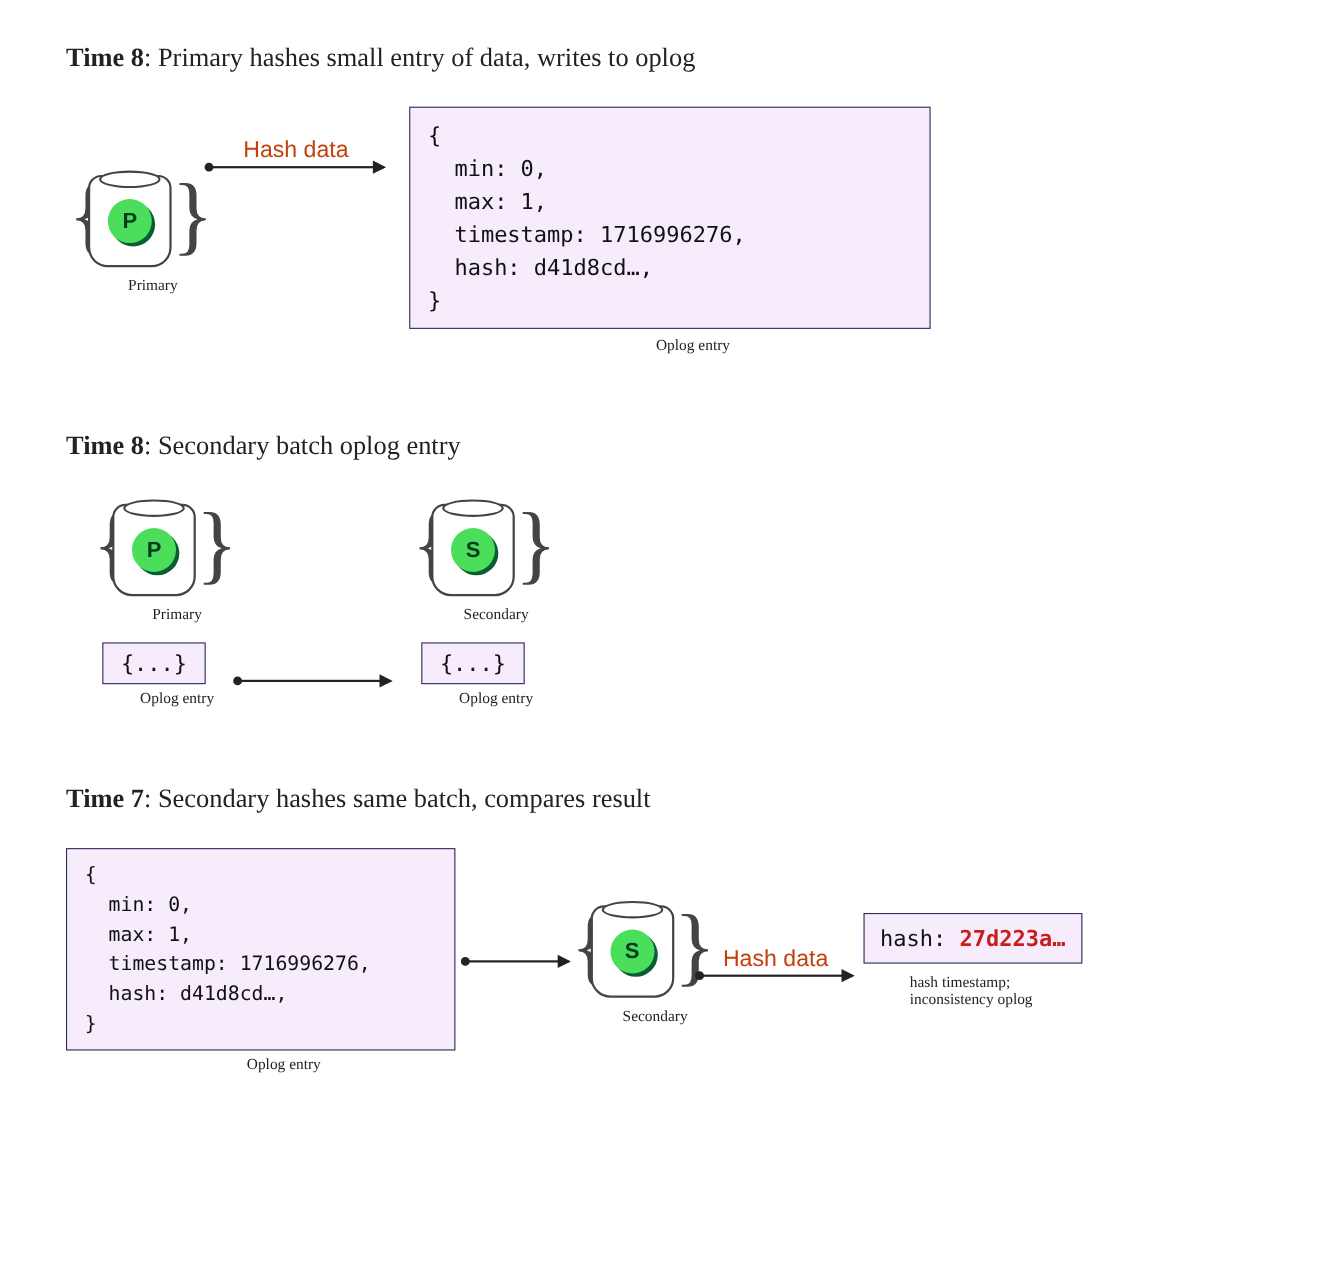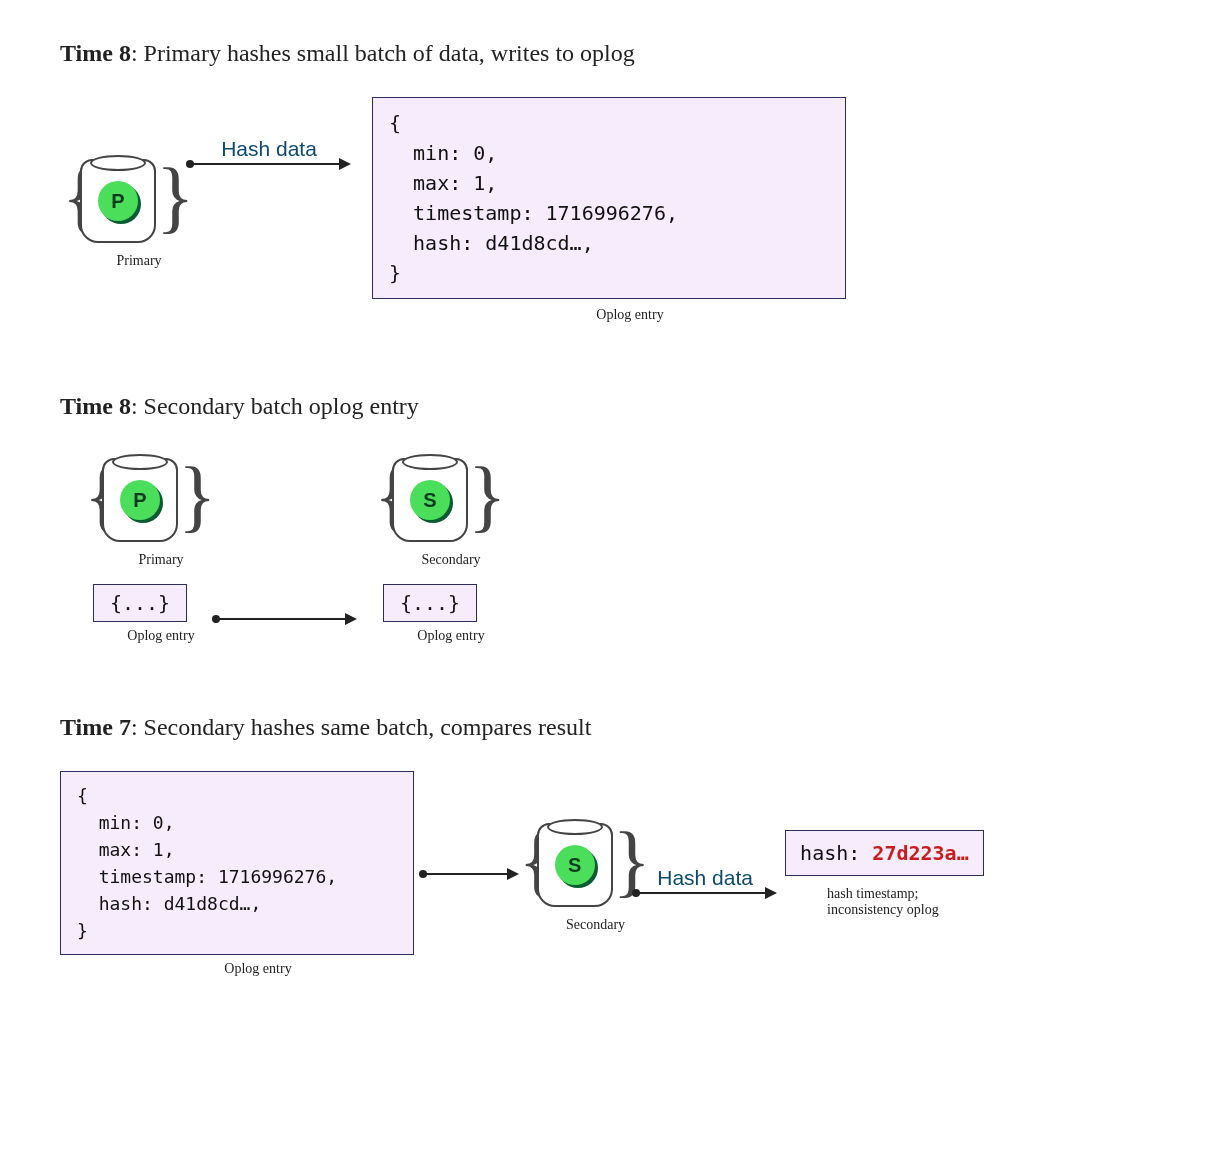--- a/index.html
+++ b/index.html
@@ -72,24 +72,23 @@
     font-family: Liberation Serif, serif;
     font-size: 14px;
     color: #222;
     margin-top: 6px;
     text-align: center;
     margin-left: 42px;
   }
   .arrow-label {
     font-family: -apple-system, Helvetica, Arial, sans-serif;
     font-size: 21px;
-    color: #0c4a6e;
+    color: #c2410c;
     text-align: center;
     margin-bottom: 2px;
-    margin-top: 12px;
   }
   .arrow {
     position: relative;
     height: 2px;
     background: #222;
   }
   .arrow::before {
     content: '';
     position: absolute;
     left: -3px; top: -3px;
@@ -125,21 +124,21 @@
     color: #111;
   }
   .hash-red { color: #c91d1d; font-weight: bold; }
   .section { margin-bottom: 70px; }
 </style>
 </head>
 <body>
 
 <div class="section">
   <div class="section-title">
-    <span class="bold">Time 8</span><span>: Primary hashes small batch of data, writes to oplog</span>
+    <span class="bold">Time 8</span><span>: Primary hashes small entry of data, writes to oplog</span>
   </div>
 
   <div class="row" style="align-items:center; gap:0;">
 
     <div class="col" style="margin-left:10px;">
       <div class="db-icon">
         <span class="db-brace left">{</span>
         <div class="db-lid"></div>
         <div class="db-jar"></div>
         <div class="db-ball">

